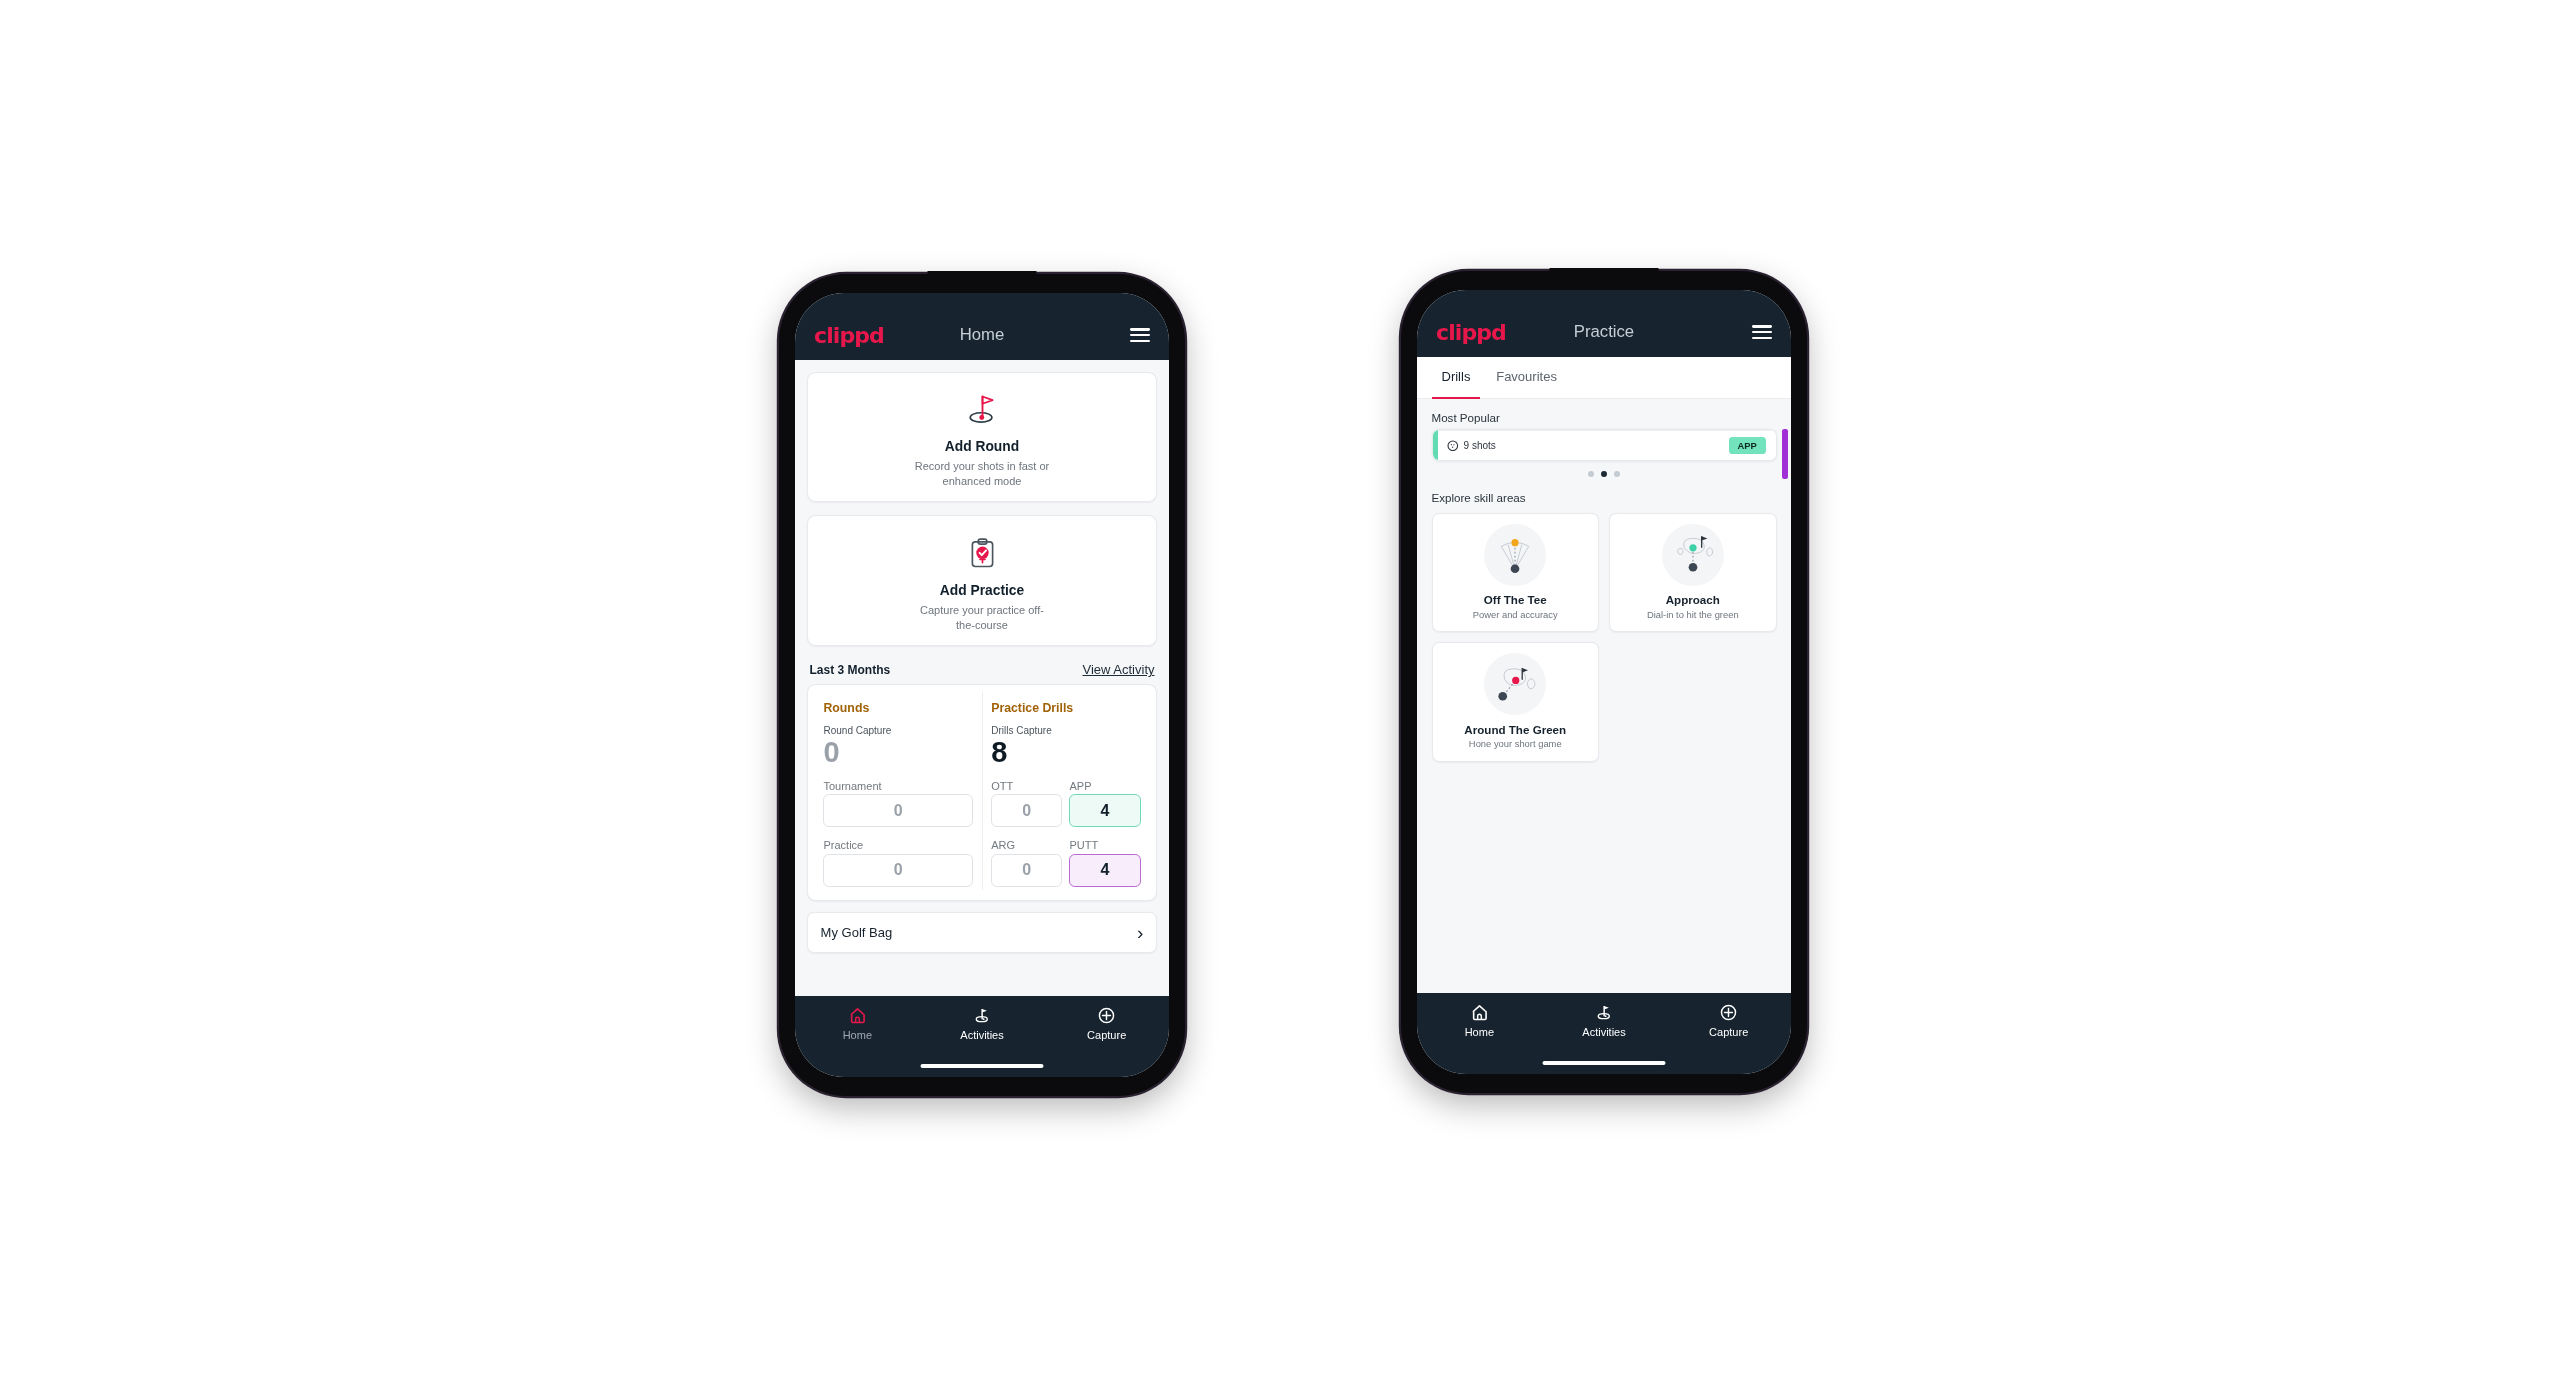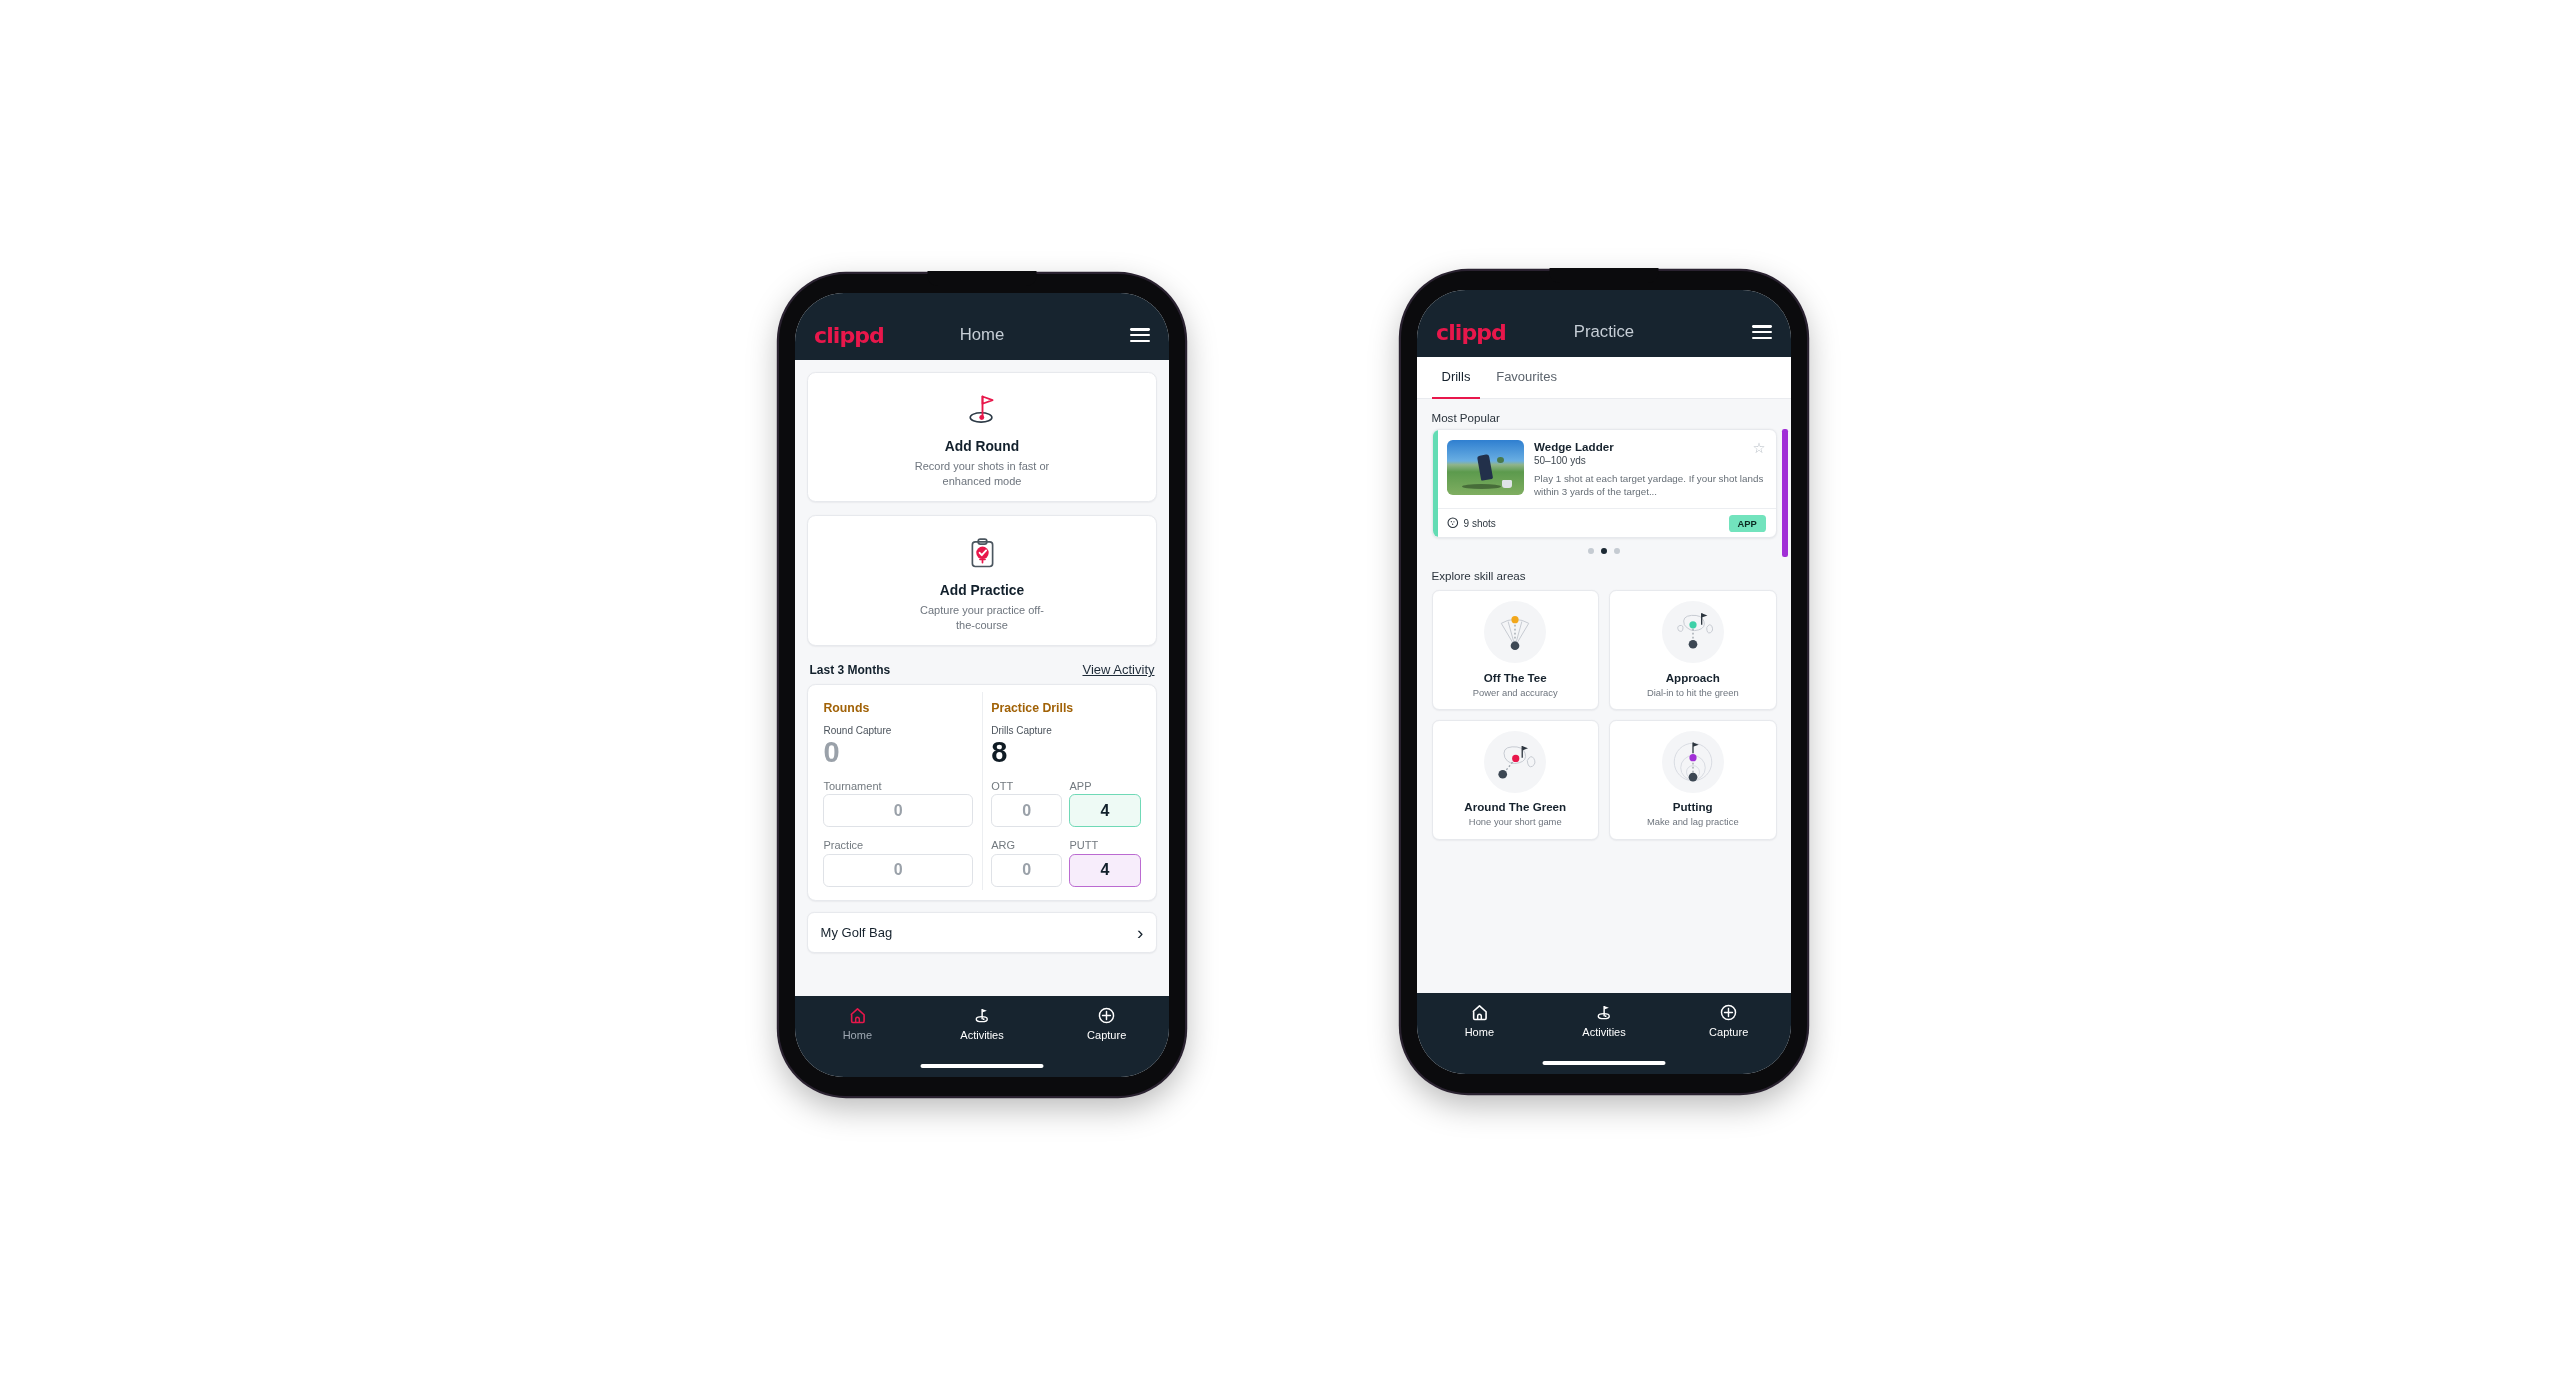--- a/index.html
+++ b/index.html
@@ -375,34 +375,20 @@
       </div>
 
       <div class="body">
 
         <div class="minihead">Most Popular</div>
 
         <div class="drill-wrap">
           <div class="peek"></div>
           <div class="drill-card">
             <div class="accent-left"></div>
-            <div class="drill-top">
-              <div class="drill-thumb">
-                <div class="thumb-tree"></div>
-                <div class="thumb-shadow"></div>
-                <div class="thumb-figure"></div>
-                <div class="thumb-bucket"></div>
-              </div>
-              <div class="drill-meta">
-                <div class="drill-title">Wedge Ladder</div>
-                <div class="drill-sub">50–100 yds</div>
-                <div class="drill-desc">Play 1 shot at each target yardage. If your shot lands within 3 yards of the target...</div>
-              </div>
-              <div class="star">☆</div>
-            </div>
             <div class="drill-foot">
               <div class="shots">
                 <svg width="11.6" height="11.6" viewBox="0 0 16 16">
                   <circle cx="8" cy="8" r="6.6" fill="none" stroke="#2c353e" stroke-width="1.5"></circle>
                   <circle cx="6" cy="6.5" r="0.9" fill="#2c353e"></circle>
                   <circle cx="9.6" cy="6.6" r="0.9" fill="#2c353e"></circle>
                   <circle cx="7.8" cy="10" r="0.9" fill="#2c353e"></circle>
                 </svg>
                 <span>9 shots</span>
               </div>
@@ -460,36 +446,20 @@
                 <path d="M46 14 L54 17 L46 20 Z" fill="#2c353e"></path>
                 <line x1="36" y1="32" x2="20" y2="52" stroke="#9aa1a9" stroke-width="1.8" stroke-dasharray="2.5 3"></line>
                 <circle cx="37" cy="31" r="5" fill="#e8174b"></circle>
                 <circle cx="19" cy="53" r="6" fill="#3c4753"></circle>
               </svg>
             </div>
             <div class="skill-title">Around The Green</div>
             <div class="skill-sub">Hone your short game</div>
           </div>
 
-          <div class="skill-card">
-            <div class="skill-icon">
-              <svg width="52" height="52" viewBox="0 0 72 72">
-                <circle cx="36" cy="36" r="26" fill="none" stroke="#d4d8de" stroke-width="1.2"></circle>
-                <circle cx="36" cy="44" r="17" fill="none" stroke="#d4d8de" stroke-width="1.2"></circle>
-                <circle cx="36" cy="50" r="9" fill="none" stroke="#d4d8de" stroke-width="1.2"></circle>
-                <line x1="36" y1="9" x2="36" y2="24" stroke="#2c353e" stroke-width="1.8"></line>
-                <path d="M36 9 L44 12 L36 15 Z" fill="#2c353e"></path>
-                <line x1="36" y1="26" x2="36" y2="56" stroke="#9aa1a9" stroke-width="1.8" stroke-dasharray="2.5 3"></line>
-                <circle cx="36" cy="30" r="5" fill="#a12fd6"></circle>
-                <circle cx="36" cy="57" r="6" fill="#3c4753"></circle>
-              </svg>
-            </div>
-            <div class="skill-title">Putting</div>
-            <div class="skill-sub">Make and lag practice</div>
-          </div>
 
         </div>
       </div>
 
       <div class="bottomnav">
         <div class="navitem">
           <svg width="19" height="19" viewBox="0 0 26 26">
             <path d="M4 12 L13 4 L22 12 V21 a1.5 1.5 0 0 1 -1.5 1.5 H6.5 A1.5 1.5 0 0 1 5 21 V12" fill="none" stroke="#fff" stroke-width="2.2" stroke-linejoin="round"></path>
             <path d="M10.5 22.5 v-4.5 a2.5 2.5 0 0 1 5 0 v4.5" fill="none" stroke="#fff" stroke-width="2"></path>
           </svg>

